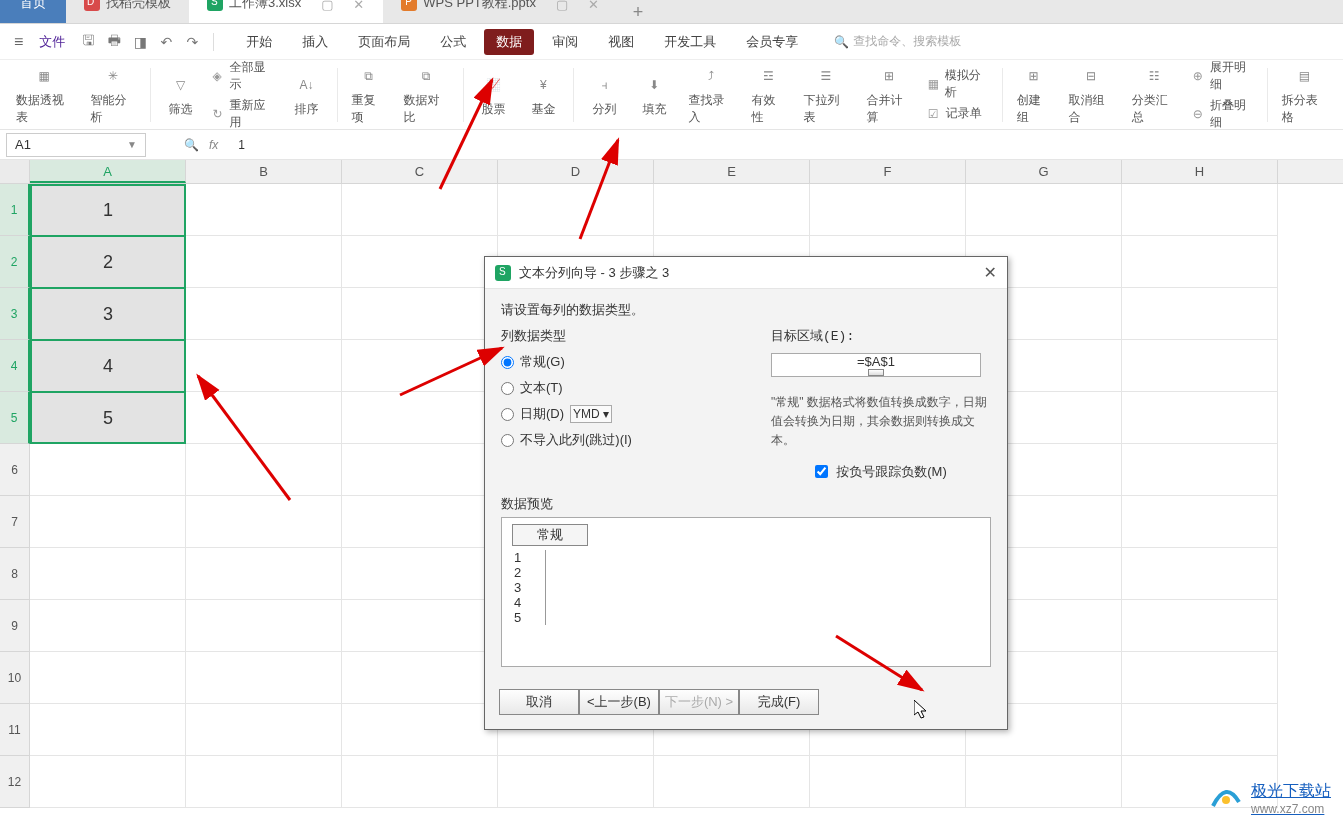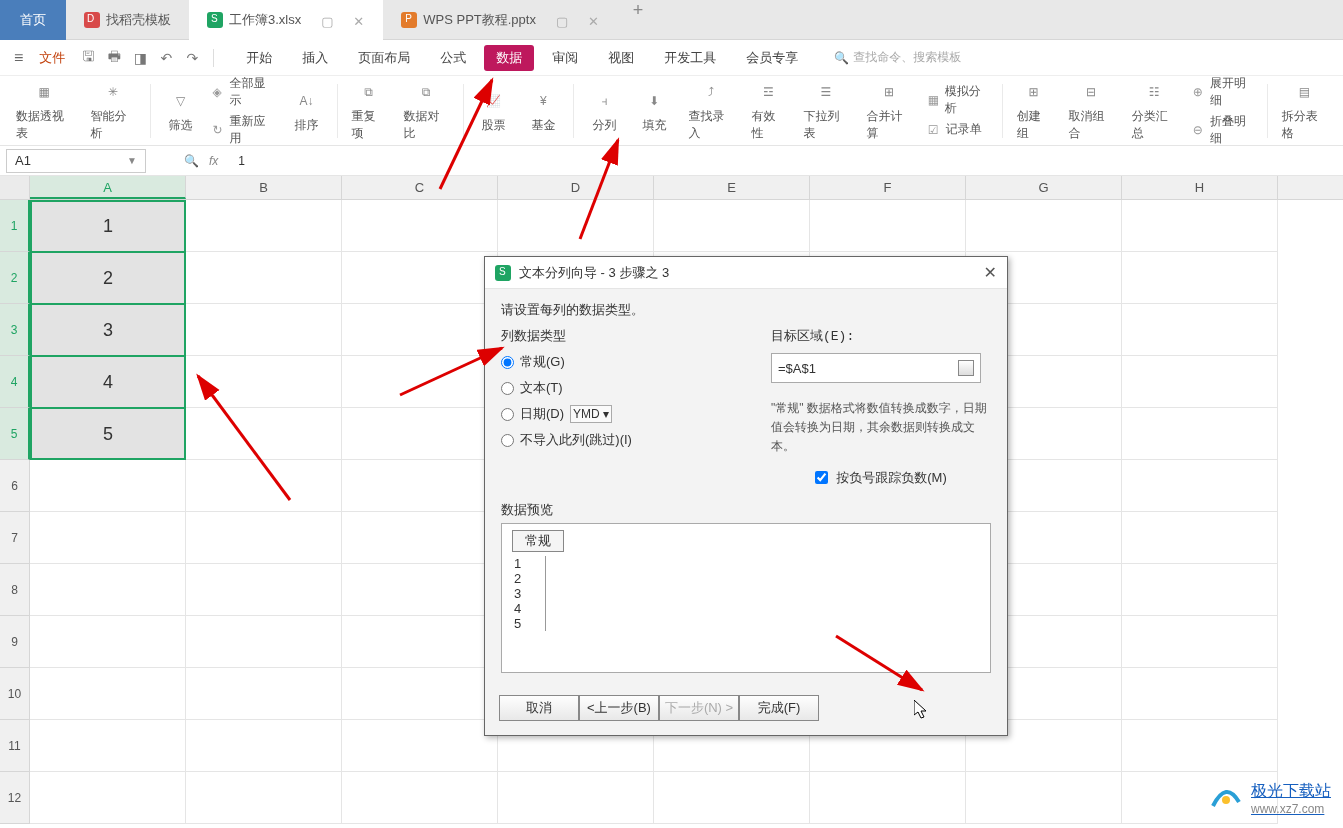--- a/index.html
+++ b/index.html
@@ -1,39 +1,39 @@
 <!DOCTYPE html>
 <html><head>
 <meta charset="utf-8">
 <style>
 * { box-sizing: border-box; margin: 0; padding: 0; font-family: "Microsoft YaHei", sans-serif; }
 body { width: 1343px; height: 828px; background: #fff; overflow: hidden; position: relative; font-size: 12px; color: #333; }
 
-.tabbar { height: 40px; display: flex; align-items: flex-start; background: #e8e8e8; border-bottom: 1px solid #d6d6d6; }
+.tabbar { height: 24px; display: flex; align-items: flex-end; background: #e8e8e8; border-bottom: 1px solid #d6d6d6; }
 .tab-home { background: #4a7ebb; color: #fff; height: 40px; padding: 0 20px; display: flex; align-items: center; font-size: 13px; }
 .tab-item { height: 40px; padding: 0 18px; display: flex; align-items: center; gap: 6px; position: relative; font-size: 13px; color: #555; }
 .tab-item.active { background: #fff; }
 .tab-icon { width: 16px; height: 16px; display: inline-block; }
 .tab-icon.red { background: #d84a4a; border-radius: 3px; position: relative; }
 .tab-icon.red::after { content: "D"; color: #fff; font-size: 10px; position: absolute; left: 3px; top: 1px; }
 .tab-icon.green { background: #1fa463; border-radius: 3px; position: relative; }
 .tab-icon.green::after { content: "S"; color: #fff; font-size: 10px; position: absolute; left: 4px; top: 1px; }
 .tab-icon.orange { background: #e37b2b; border-radius: 3px; position: relative; }
 .tab-icon.orange::after { content: "P"; color: #fff; font-size: 10px; position: absolute; left: 4px; top: 1px; }
 .tab-add { width: 40px; text-align: center; color: #888; font-size: 18px; }
 .tab-extra-icon { width: 12px; height: 12px; color: #aaa; margin-left: 14px; }
 
 .menubar { height: 36px; display: flex; align-items: center; padding: 0 10px; gap: 4px; border-bottom: 1px solid #eee; }
 .menu-ham { font-size: 16px; color: #666; padding: 0 4px; }
-.menu-file { padding: 0 8px; font-size: 13px; color: #c2410c; }
+.menu-file { padding: 0 8px; font-size: 13px; color: #4c1d95; }
 .menu-icon { width: 22px; height: 22px; display: flex; align-items: center; justify-content: center; color: #777; font-size: 14px; }
 .menu-sep { width: 1px; height: 18px; background: #ddd; margin: 0 6px; }
 .menu-items { display: flex; gap: 6px; margin-left: 10px; }
 .menu-item { padding: 4px 12px; font-size: 13px; color: #444; border-radius: 3px; }
-.menu-item.active { background: #be185d; color: #fff; }
+.menu-item.active { background: #7f1d1d; color: #fff; }
 .menu-search { margin-left: 20px; color: #aaa; font-size: 12px; display: flex; align-items: center; gap: 4px; }
 
 .ribbon { height: 70px; display: flex; align-items: center; padding: 0 8px; gap: 2px; border-bottom: 1px solid #e5e5e5; }
 .ribbon-group { display: flex; flex-direction: column; align-items: center; justify-content: center; padding: 0 8px; height: 66px; font-size: 12px; color: #555; gap: 3px; min-width: 48px; }
 .ribbon-icon { width: 26px; height: 26px; color: #888; display: flex; align-items: center; justify-content: center; }
 .ribbon-sep { width: 1px; height: 54px; background: #eaeaea; margin: 0 4px; }
 .ribbon-mini { display: flex; flex-direction: column; gap: 4px; padding: 4px 6px; font-size: 12px; color: #555; }
 .ribbon-mini-row { display: flex; align-items: center; gap: 4px; }
 .ribbon-mini-icon { width: 14px; height: 14px; color: #999; }
 
@@ -60,27 +60,27 @@
 .dialog-title { height: 32px; display: flex; align-items: center; padding: 0 10px; font-size: 13px; background: #fff; border-bottom: 1px solid #e5e5e5; }
 .dialog-title-icon { width: 16px; height: 16px; background: #1fa463; border-radius: 3px; margin-right: 8px; position: relative; }
 .dialog-title-icon::after { content: "S"; color: #fff; font-size: 10px; position: absolute; left: 4px; top: 1px; }
 .dialog-close { margin-left: auto; font-size: 16px; color: #555; }
 .dialog-body { padding: 12px 16px; font-size: 13px; color: #333; }
 .dialog-row { display: flex; gap: 20px; margin-top: 8px; }
 .fieldset-title { font-size: 13px; margin-bottom: 8px; font-family: Liberation Mono, monospace; }
 .radio-row { display: flex; align-items: center; gap: 6px; margin: 8px 0; font-size: 13px; }
 .radio { width: 13px; height: 13px; }
 .select-mini { border: 1px solid #aaa; padding: 1px 2px; font-size: 12px; background: #fafafa; }
-.target-box { border: 1px solid #aaa; height: 30px; width: 210px; display: flex; align-items: center; padding: 0 6px; background: #fff; justify-content: space-between; }
+.target-box { border: 1px solid #aaa; height: 24px; width: 210px; display: flex; align-items: center; padding: 0 6px; background: #fff; justify-content: space-between; flex-direction: column; }
 .target-btn { width: 16px; height: 16px; border: 1px solid #888; background: linear-gradient(#fff,#ddd); }
 .hint { font-size: 12px; color: #555; margin-top: 16px; line-height: 1.6; }
 .chk-row { display: flex; align-items: center; gap: 8px; margin-top: 12px; font-size: 13px; justify-content: center; }
 .preview-label { font-size: 13px; margin-top: 14px; }
 .preview { border: 1px solid #aaa; background: #fff; height: 150px; margin-top: 4px; padding: 6px 10px; font-size: 13px; }
-.preview-hdr { border: 1px solid #888; display: inline-block; padding: 1px 12px; background: #f5f5f5; margin-bottom: 4px; text-align: right; }
+.preview-hdr { border: 1px solid #888; display: inline-block; padding: 1px 24px; background: #f5f5f5; margin-bottom: 4px; text-align: right; }
 .preview-row { border-right: 1px solid #999; display: inline-block; width: 34px; padding-left: 2px; }
 .dialog-buttons { display: flex; padding: 10px 14px 14px; }
 .dbtn { width: 80px; height: 26px; border: 1px solid #888; background: linear-gradient(#fefefe,#e8e8e8); font-size: 13px; display: flex; align-items: center; justify-content: center; }
 .dbtn.disabled { color: #aaa; }
 
 .arrow { position: absolute; pointer-events: none; }
 
 .watermark { position: absolute; right: 12px; bottom: 12px; display: flex; align-items: center; gap: 10px; font-size: 16px; color: #165fbf; font-weight: 500; text-decoration: underline; }
 .wm-sub { font-size: 12px; color: #888; font-weight: 400; }
 .wm-logo { width: 30px; height: 26px; }

